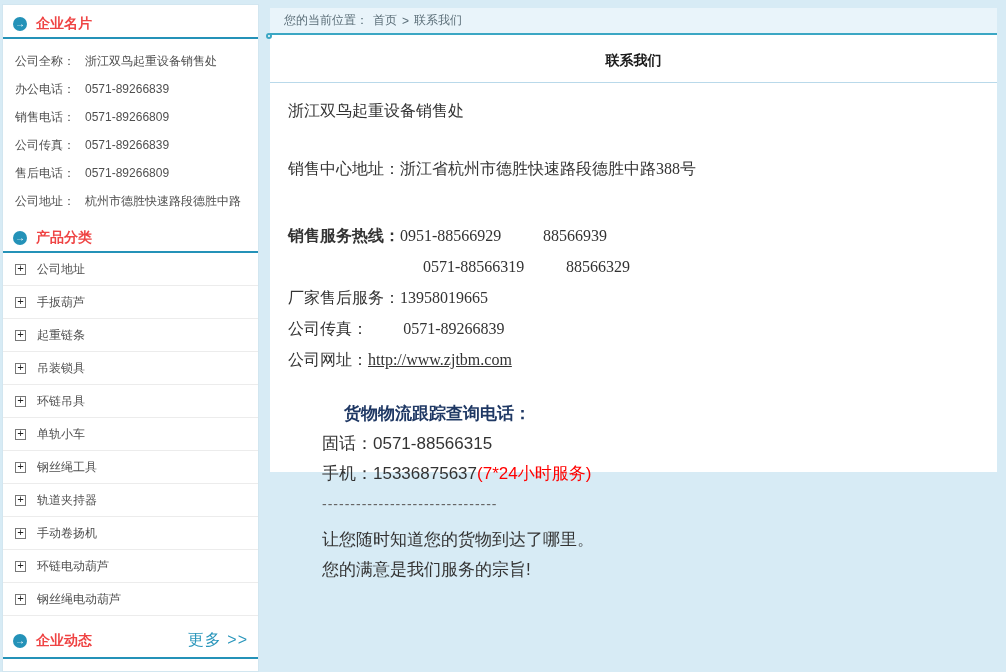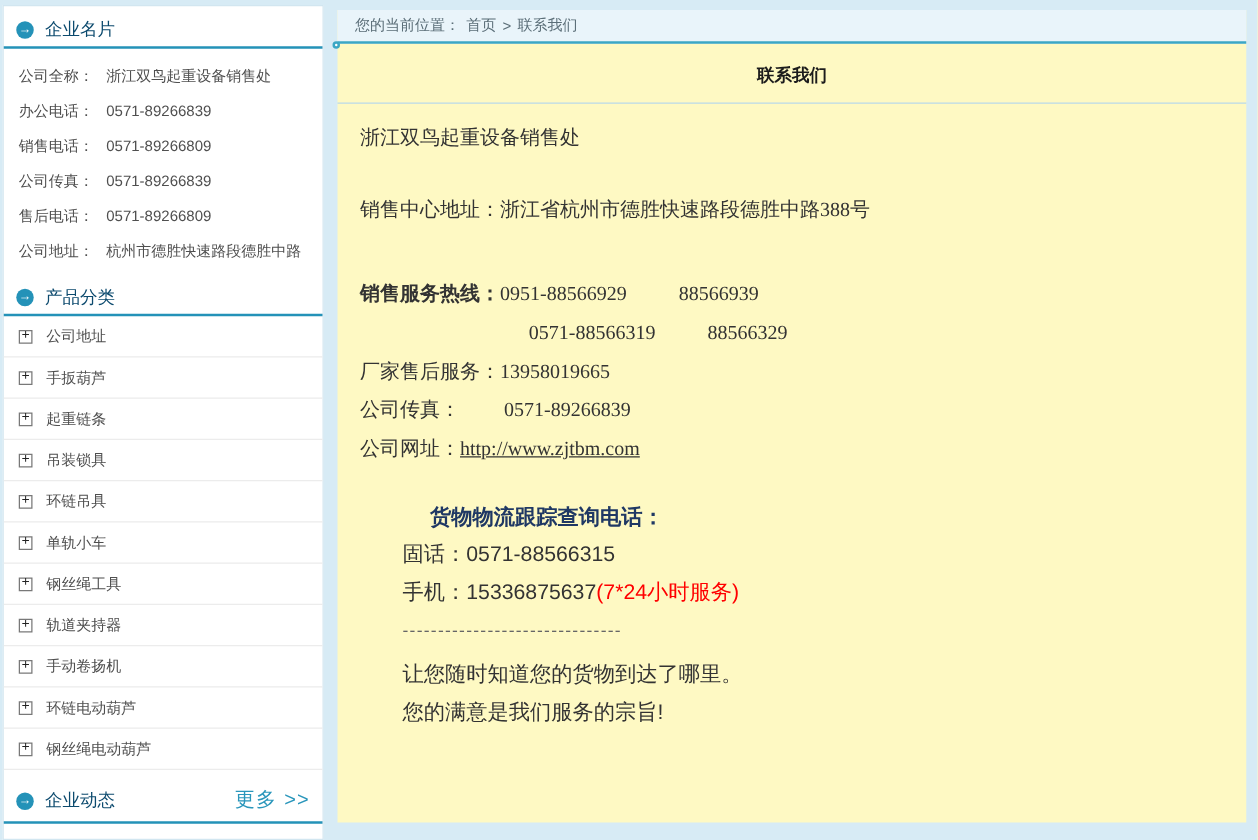--- a/index.html
+++ b/index.html
@@ -17,21 +17,21 @@
   }
   .sec-header {
     display:flex; align-items:center; gap:9px;
     padding:10px 10px 4px 10px; border-bottom:2px solid #2492b8;
   }
   .sec-icon {
     width:14px; height:14px; border-radius:50%; background:#2492b8;
     color:#fff; font-size:10px; line-height:14px; text-align:center;
     font-weight:bold; flex:0 0 auto;
   }
-  .sec-title { color:#0c4a6e; font-weight:normal; font-size:14px;text-align:center; }
+  .sec-title { color:#ef4444; font-weight:bold; font-size:14px;text-align:center; }
   .more-link { margin-left:auto; color:#2a96bb; font-size:16px; text-decoration:none; letter-spacing:1px; }
 
   .info-list { padding:8px 12px 4px 12px; }
   .info-row { display:flex; font-size:12px; color:#4f4f4f; line-height:28px; }
   .info-label { width:70px; flex:0 0 auto; }
   .info-value { flex:1; }
 
   .cat-list { }
   .cat-item {
     display:flex; align-items:center; gap:11px; height:33px;
@@ -40,22 +40,22 @@
   }
   .plus-icon {
     width:11px; height:11px; border:1px solid #787878; background:#fff;
     color:#222; font-size:11px; line-height:8px; text-align:center; flex:0 0 auto;
     font-family:"Liberation Mono","DejaVu Sans Mono",monospace;
   }
   .news-header { margin-top:2px; padding-top:12px; padding-bottom:6px; }
 
   
   .main {
-    position:absolute; left:270px; top:8px; width:727px; height:650px;
-    background:#fef9c3;
+    position:absolute; left:270px; top:8px; width:727px; height:464px;
+    background:#ffffff;
   }
   .breadcrumb-bar {
     position:relative; background:#e9f4fa; height:27px;
     border-bottom:2px solid #3ba7c4;
     display:flex; align-items:center; gap:5px;
     padding-left:14px; font-size:12px; color:#5b6e78;
   }
   .bc-dot {
     position:absolute; left:-4px; bottom:-6px; width:6px; height:6px;
     border:2px solid #3ba7c4; border-radius:50%; background:#fff;

